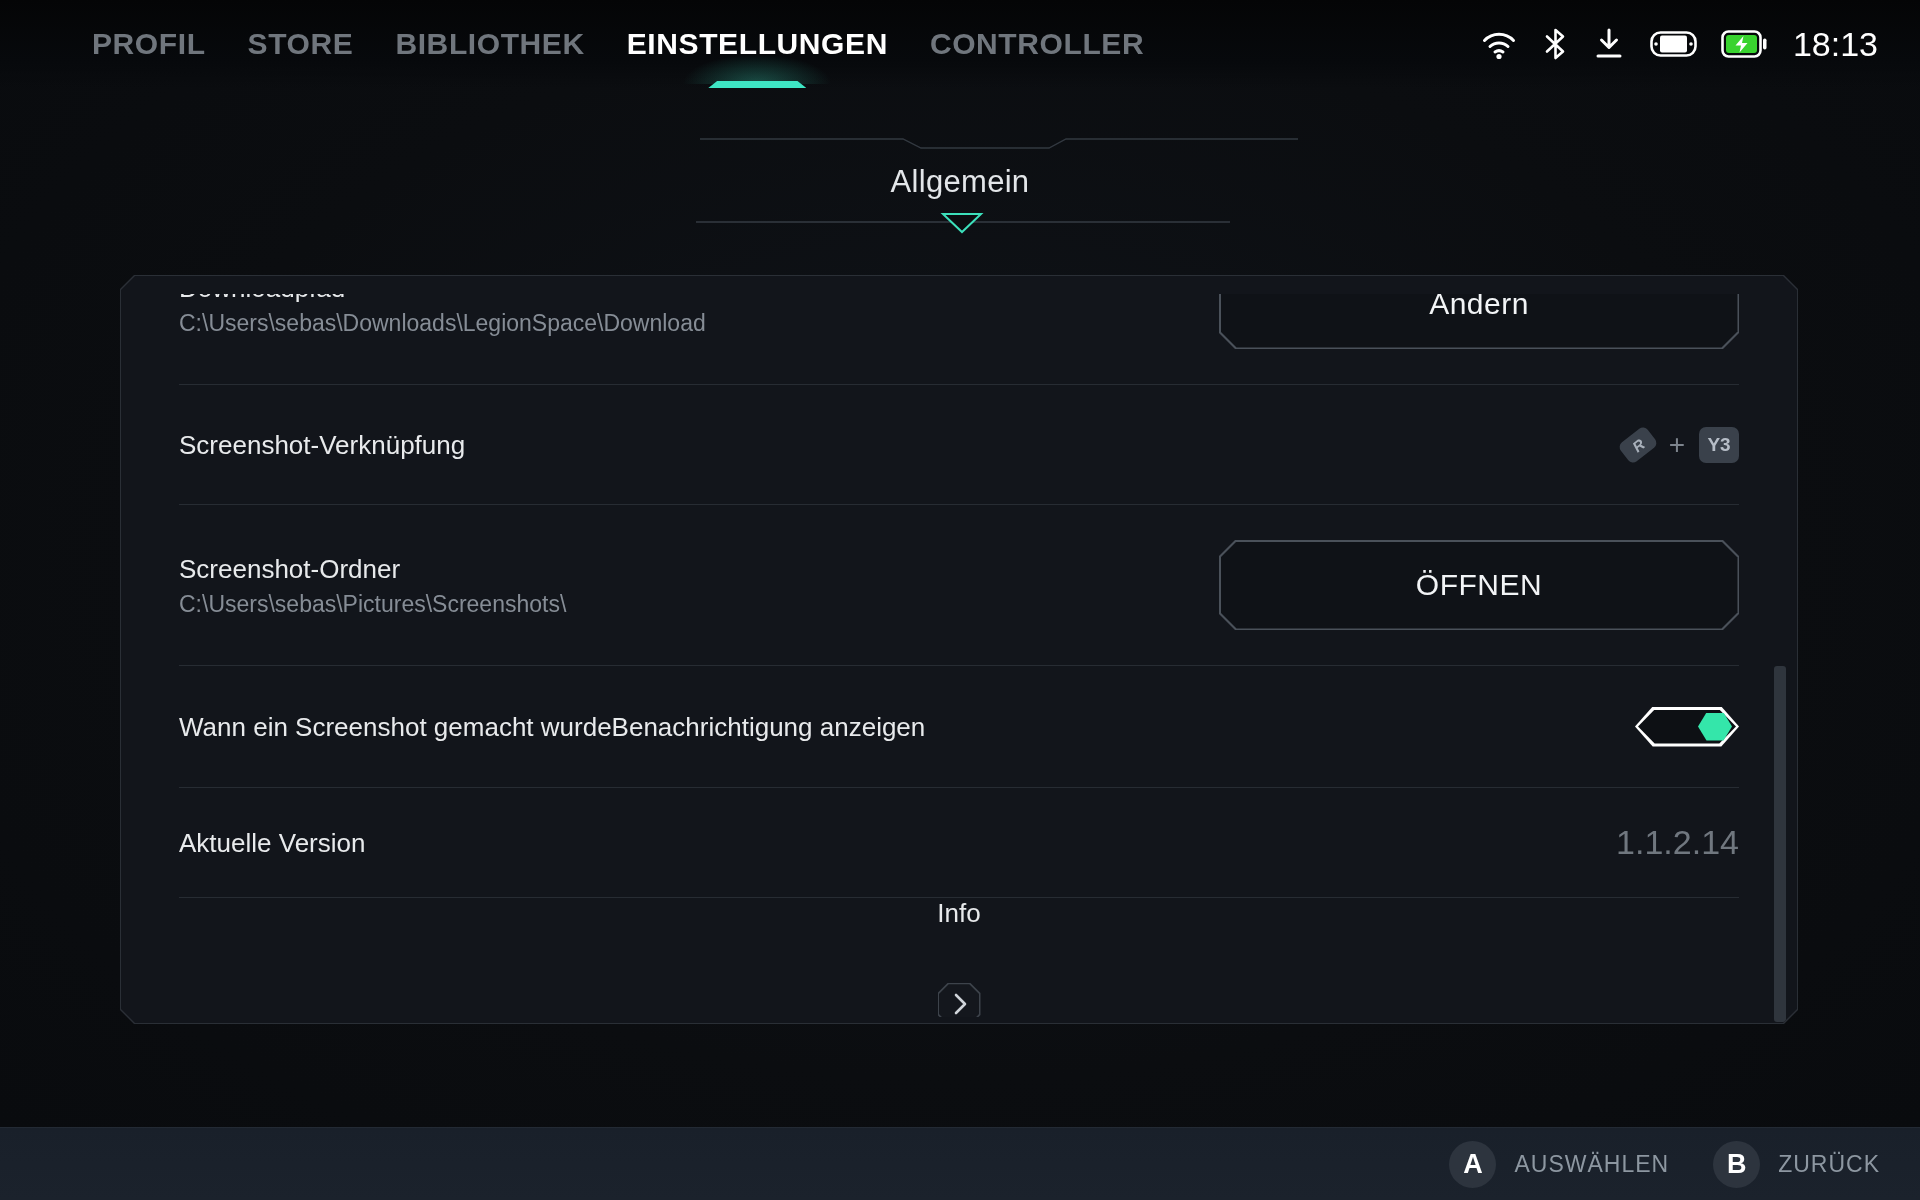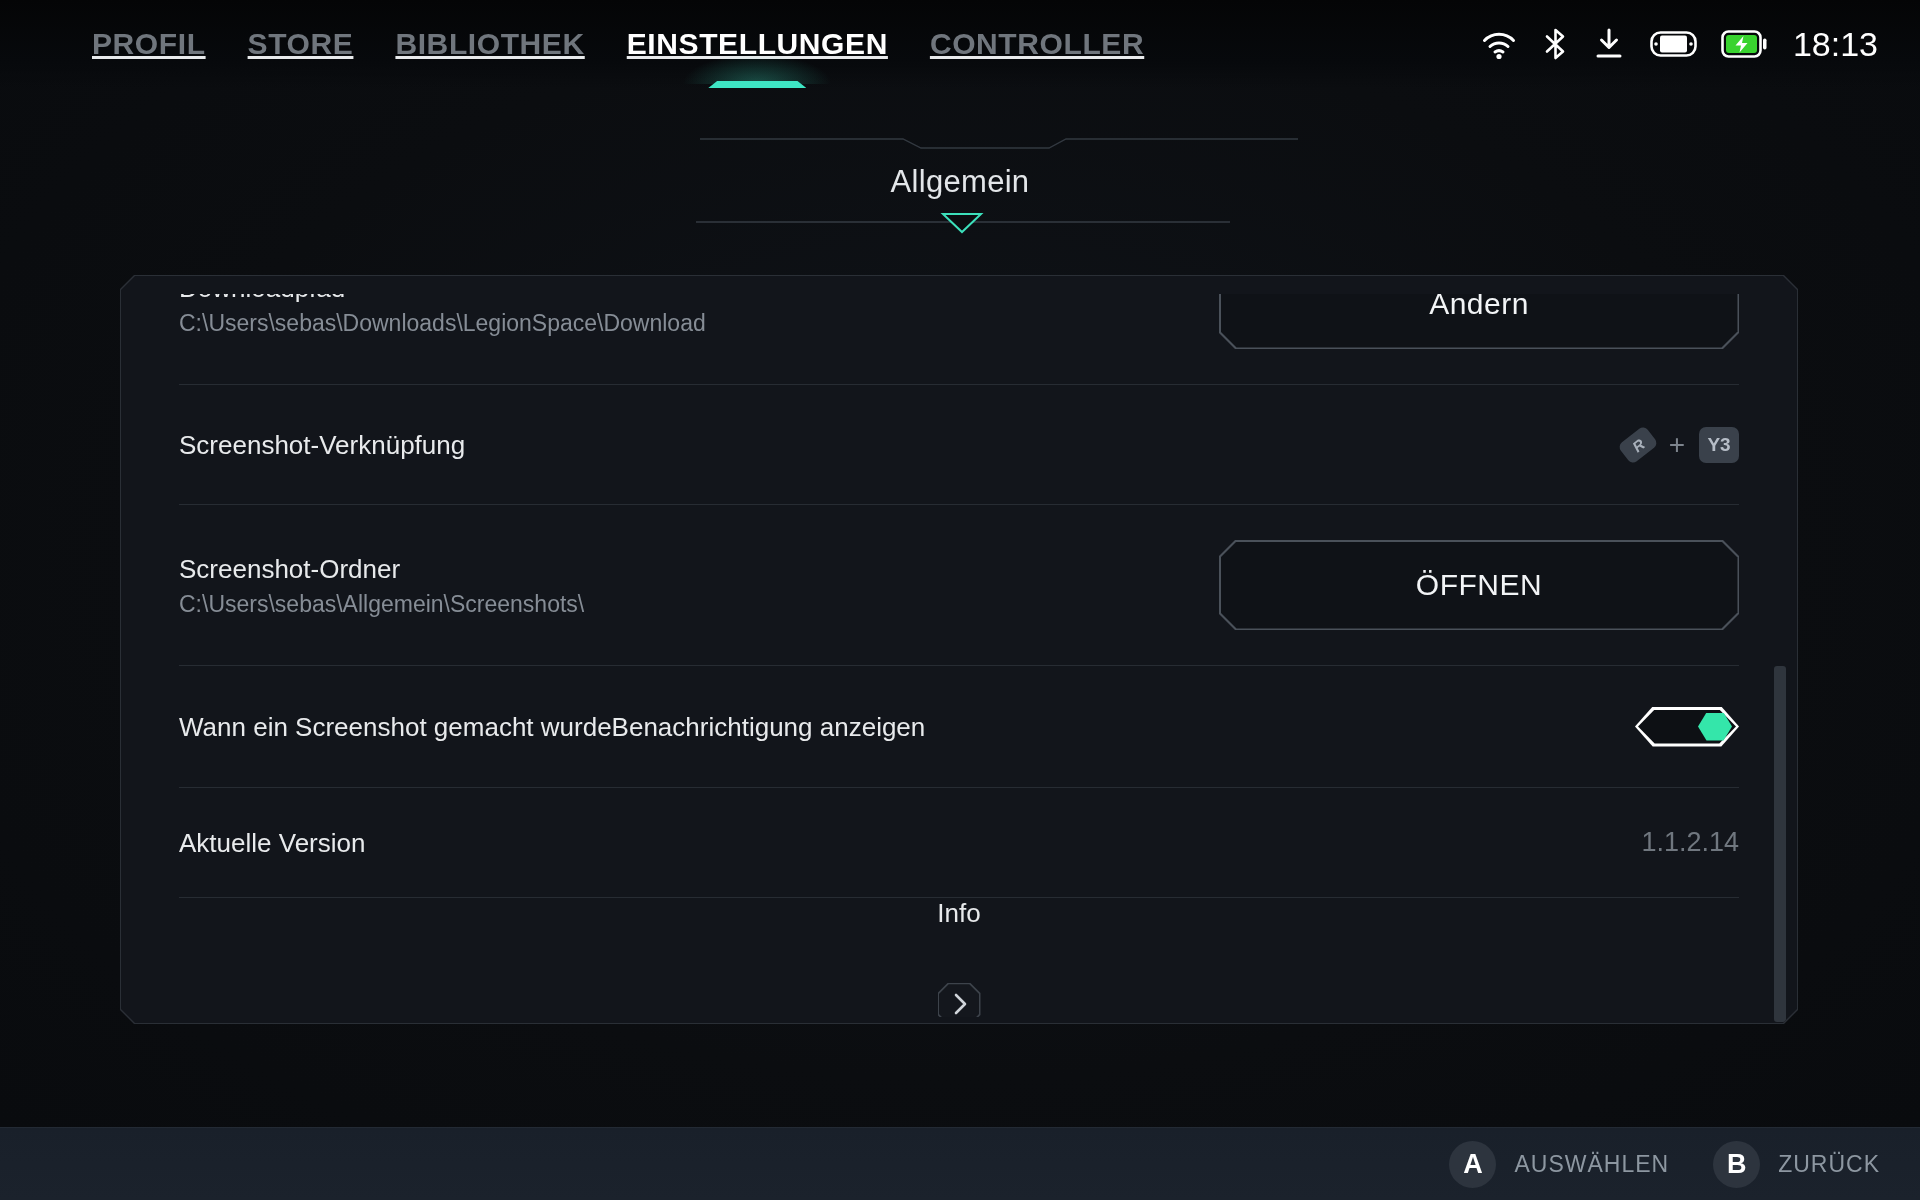--- a/index.html
+++ b/index.html
@@ -6,21 +6,21 @@
   body{
     width:1920px;height:1200px;overflow:hidden;position:relative;
     font-family:"Liberation Sans",sans-serif;
     background:radial-gradient(1300px 850px at 50% 46%, #10141a 0%, #0b0d10 62%, #090b0e 100%);
     color:#e8eaec;
   }
   
   .header{
     position:absolute;left:0;top:0;width:1920px;height:88px;
     background:linear-gradient(#040506,#07090c 70%,rgba(10,12,15,0));
-    display:flex;align-items:center;text-decoration:underline;
+    display:flex;align-items:center;
   }
   .nav{display:flex;align-items:center;gap:42px;margin-left:92px;height:100%;}
   .nav-item{
     position:relative;height:100%;display:flex;align-items:center;
     font-size:30px;font-weight:700;letter-spacing:.6px;color:#70767d;cursor:pointer;
   }
   .nav-item.active{color:#ffffff;}
   .nav-underline{
     position:absolute;left:50%;transform:translateX(-50%);bottom:0;
     width:98px;height:7px;background:#3ee6c4;
@@ -77,21 +77,21 @@
     font-size:19px;font-weight:700;color:#b6bdc7;padding:0 6px;box-sizing:border-box;
   }
   
   .toggle{position:relative;width:104px;height:40px;cursor:pointer;}
   .tg-border{position:absolute;inset:0;background:#ffffff;
     clip-path:polygon(0 50%,17% 0,83% 0,100% 50%,83% 100%,17% 100%);}
   .tg-face{position:absolute;inset:3px;background:#0d1014;
     clip-path:polygon(0 50%,17% 0,83% 0,100% 50%,83% 100%,17% 100%);}
   .tg-knob{position:absolute;right:7px;top:6px;width:34px;height:28px;background:#34e6aa;
     clip-path:polygon(25% 0,75% 0,100% 50%,75% 100%,25% 100%,0 50%);}
-  .value{font-size:27px;color:#70777f;}
+  .value{font-size:34px;color:#70777f;}
   .info-btn{position:relative;width:43px;height:42px;cursor:pointer;}
   .info-btn .b{position:absolute;inset:0;background:#3d434b;}
   .info-btn .f{position:absolute;inset:1.2px;background:#14171d;}
   .info-btn svg{position:absolute;inset:0;margin:auto;}
   .scroll-thumb{position:absolute;right:11px;top:390px;width:12px;height:356px;background:#2f353d;border-radius:3px;cursor:grab;}
   
   .footer{
     position:absolute;left:0;bottom:0;width:1920px;height:73px;
     background:linear-gradient(#19202a,#1b222c);
     border-top:1px solid rgba(255,255,255,.04);
@@ -197,21 +197,21 @@
         <div class="shortcut">
           <span class="keytag">R</span>
           <span class="plus">+</span>
           <span class="keybadge">Y3</span>
         </div>
       </div>
 
       <div class="row row-h160">
         <div>
           <div class="lbl">Screenshot-Ordner</div>
-          <div class="sub">C:\Users\sebas\Allgemein\Screenshots\</div>
+          <div class="sub">C:\Users\sebas\Pictures\Screenshots\</div>
         </div>
         <div class="oct-btn">
           <div class="b cut16"></div>
           <div class="f cut16"></div>
           <div class="t">ÖFFNEN</div>
         </div>
       </div>
 
       <div class="row row-h121">
         <div class="lbl">Wann ein Screenshot gemacht wurdeBenachrichtigung anzeigen</div>

